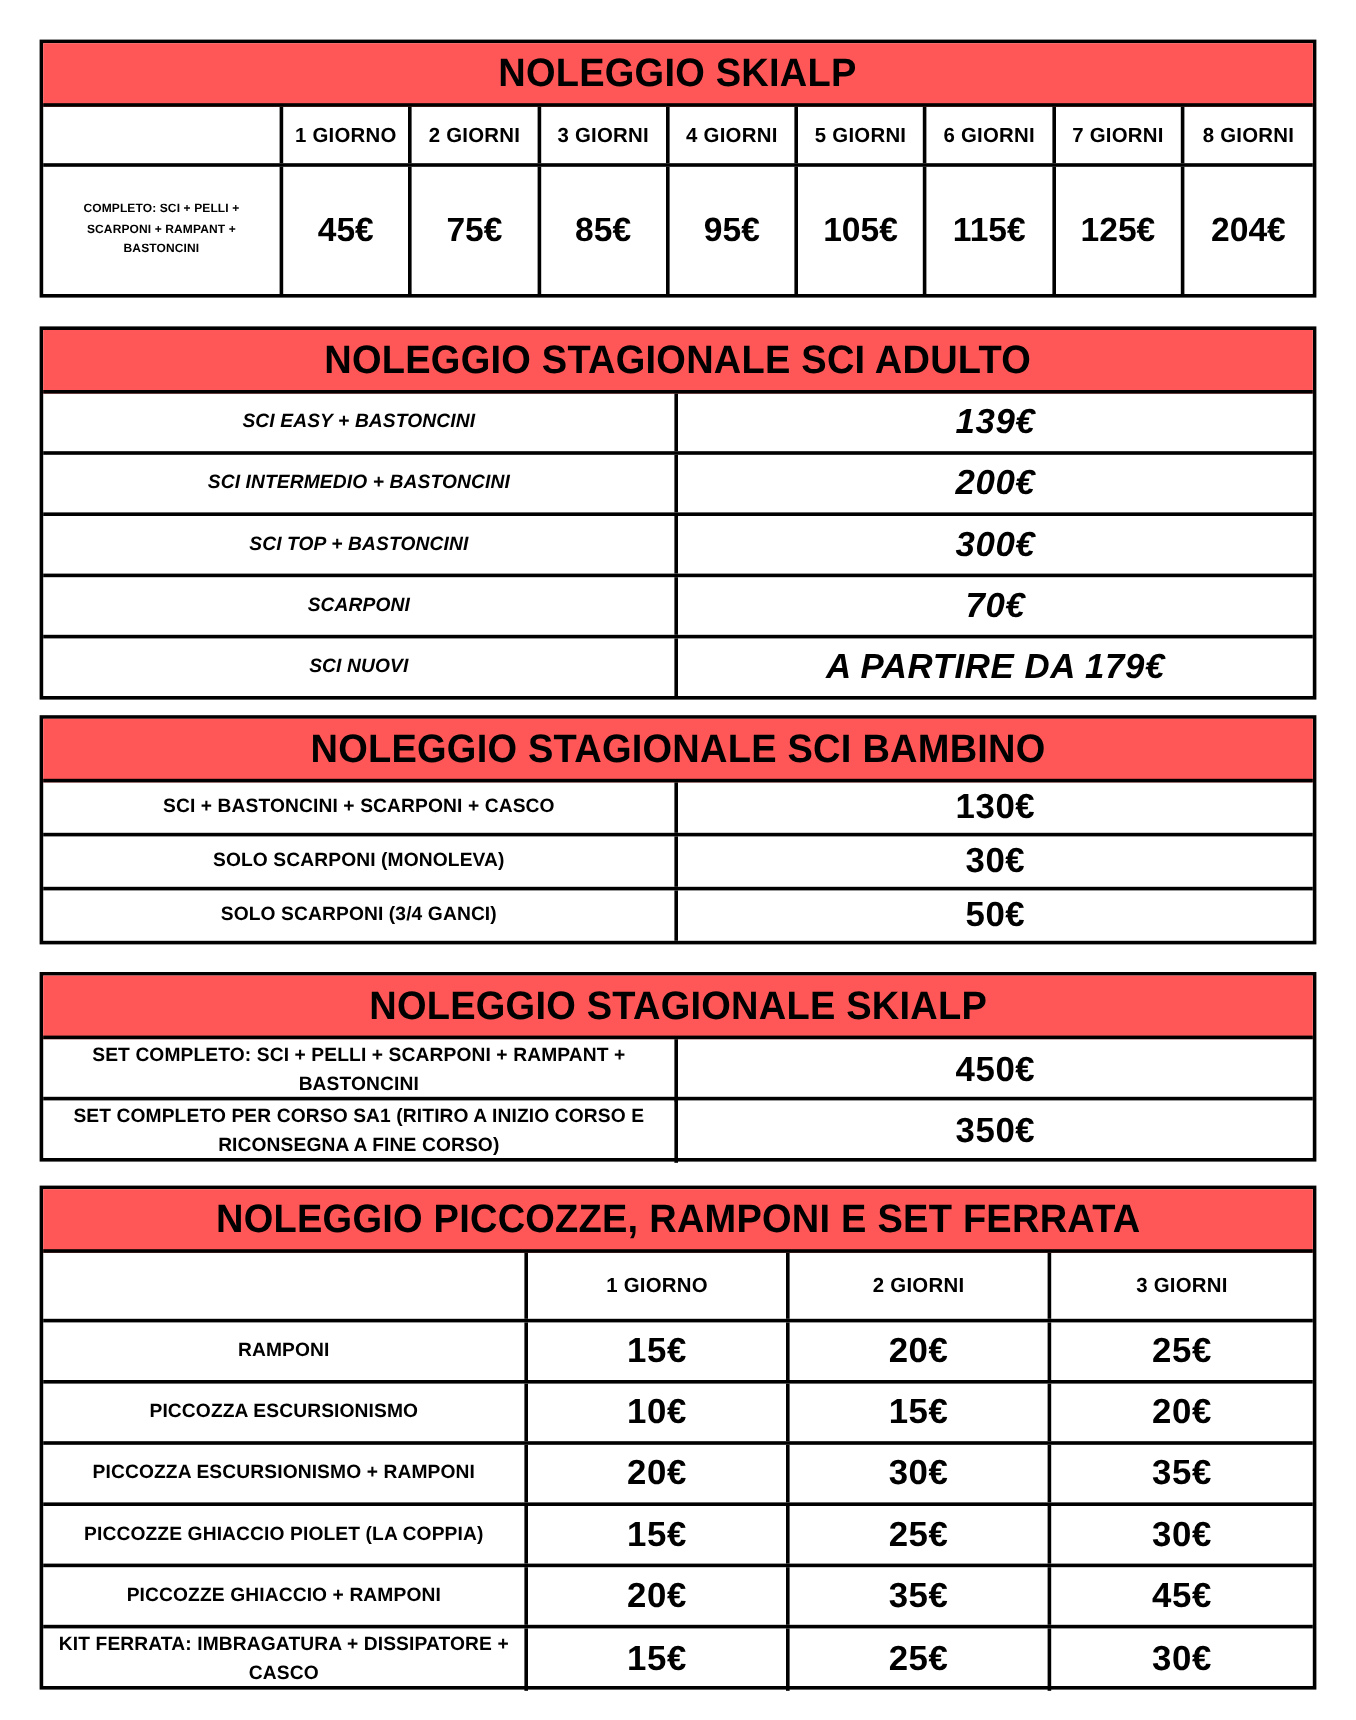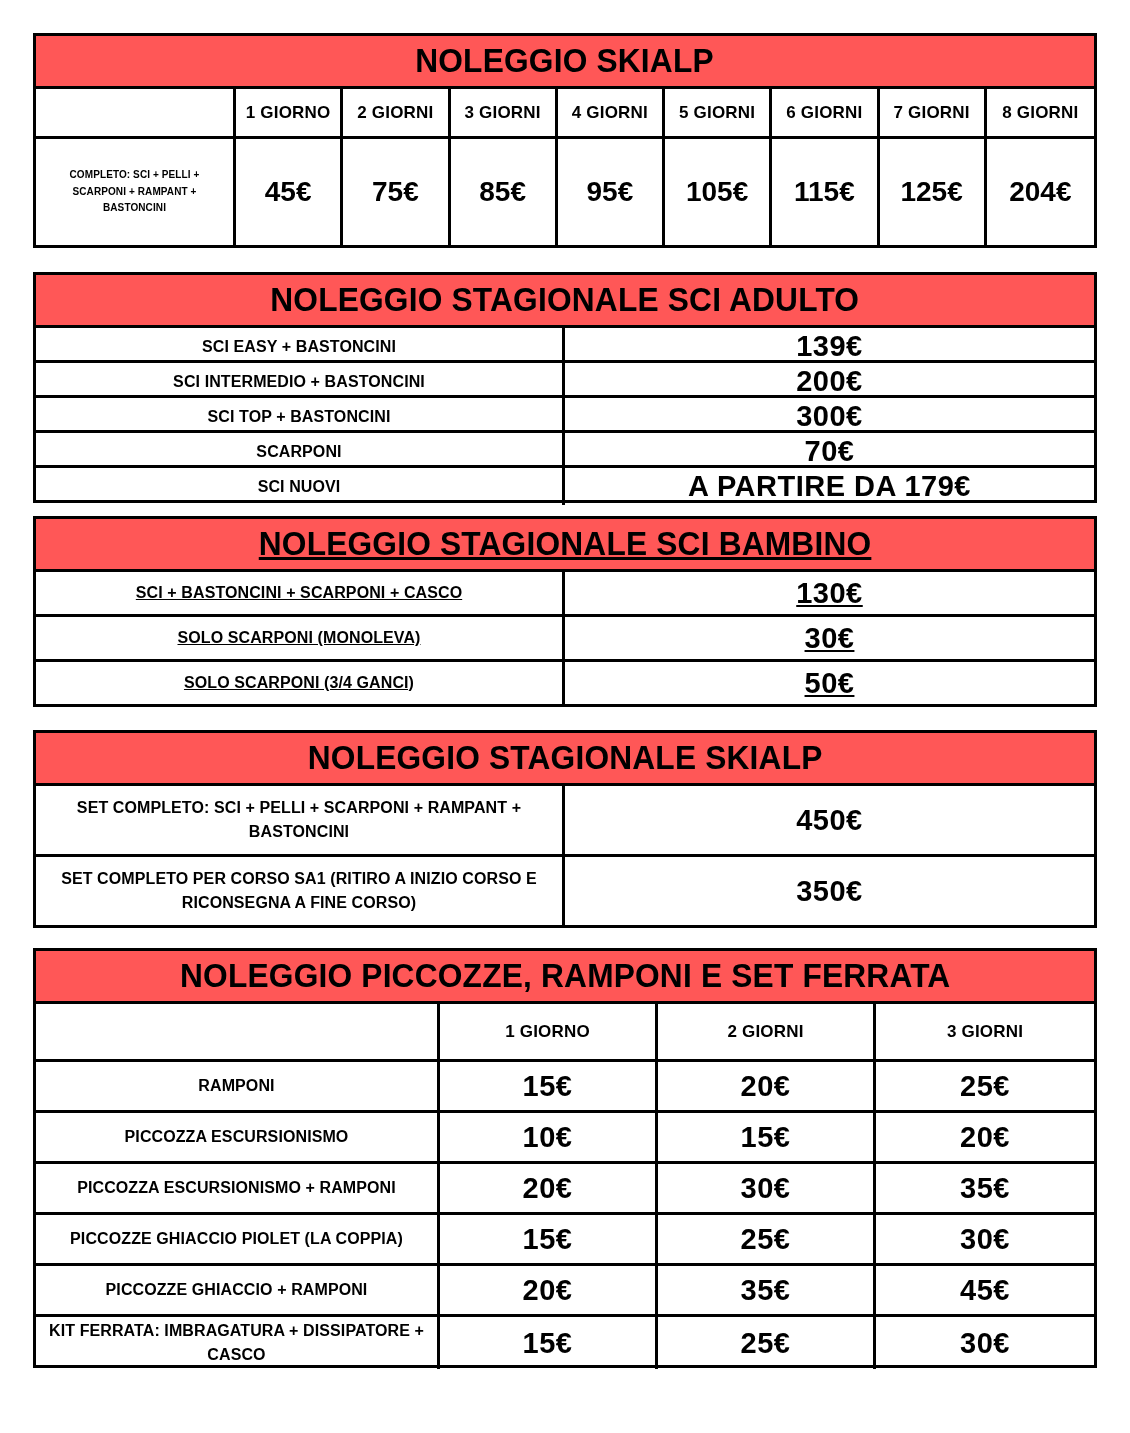--- a/index.html
+++ b/index.html
@@ -77,29 +77,29 @@
   
   .t1 { margin-top: 33px; }
   .t1 .grid-row { grid-template-columns: 200px repeat(8, 1fr); }
   .t1 .hdr-row { height: 47px; }
   .t1 .data-row { height: 106px; }
   .t1 .lbl { font-size: 10px; line-height: 1.65; }
   .t1 .price { font-size: 28px; letter-spacing: 0px; }
 
   
   .t2 { margin-top: 24px; }
-  .t2 .grid-row { grid-template-columns: 1fr 1fr; height: 32px; }
-
-  
-  .t3 { margin-top: 13px; text-decoration: underline; }
+  .t2 .grid-row { grid-template-columns: 1fr 1fr; height: 48px; font-style: italic; }
+
+  
+  .t3 { margin-top: 13px; }
   .t3 .grid-row { grid-template-columns: 1fr 1fr; height: 42px; }
 
   
   .t4 { margin-top: 23px; }
-  .t4 .grid-row { grid-template-columns: 1fr 1fr; height: 68px; }
+  .t4 .grid-row { grid-template-columns: 1fr 1fr; height: 48px; }
 
   
   .t5 { margin-top: 20px; }
   .t5 .grid-row { grid-template-columns: 404px repeat(3, 1fr); }
   .t5 .hdr-row { height: 55px; }
   .t5 .data-row { height: 48px; }
 </style>
 </head>
 <body>
 

